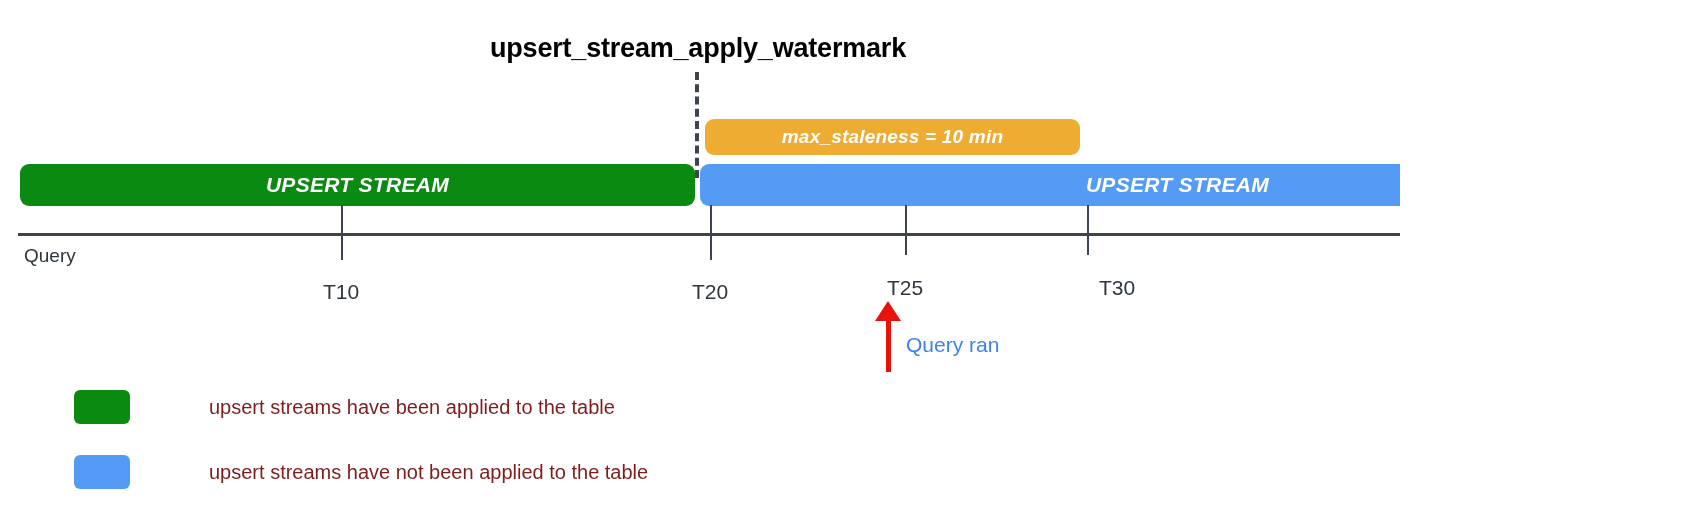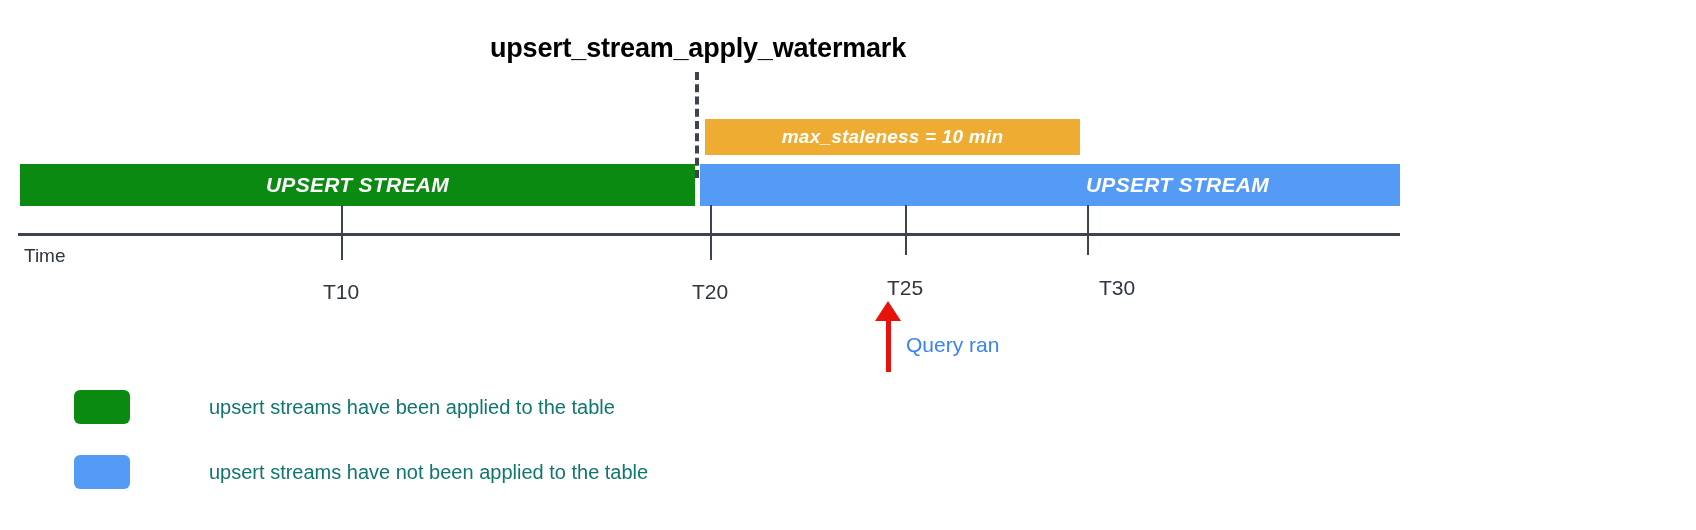--- a/index.html
+++ b/index.html
@@ -42,21 +42,21 @@
     height: 106px;
     border-left: 4px dashed #3d4450;
   }
 
   
   .bar {
     position: absolute;
     display: flex;
     align-items: center;
     justify-content: center;
-    border-radius: 0;
+    border-radius: 9px;
     color: #ffffff;
     font-weight: bold;
     font-style: italic;
     white-space: nowrap;
   }
   .bar-green {
     left: 20px;
     top: 164px;
     width: 675px;
     height: 42px;
@@ -152,21 +152,21 @@
   }
   .legend-swatch {
     width: 56px;
     height: 34px;
     border-radius: 6px;
     flex: 0 0 auto;
   }
   .legend-text {
     margin-left: 79px;
     font-size: 20px;
-    color: #0f766e;
+    color: #7f1d1d;
     white-space: nowrap;
   }
 </style>
 </head>
 <body>
 
 <div id="canvas">
 
   <div class="title">upsert_stream_apply_watermark</div>
 
@@ -179,21 +179,21 @@
   <div class="bar bar-green">
     <span>UPSERT STREAM</span>
   </div>
 
   <div class="bar bar-blue">
     <span>UPSERT STREAM</span>
   </div>
 
   <div class="axis-line"></div>
 
-  <div class="axis-label">Time</div>
+  <div class="axis-label">Query</div>
 
   <div class="tick" style="left:341px; top:205px; height:55px;"></div>
   <div class="tick-label" style="left:341px; top:280px;">T10</div>
 
   <div class="tick" style="left:710px; top:205px; height:55px;"></div>
   <div class="tick-label" style="left:710px; top:280px;">T20</div>
 
   <div class="tick" style="left:905px; top:205px; height:50px;"></div>
   <div class="tick-label" style="left:905px; top:276px;">T25</div>
 

